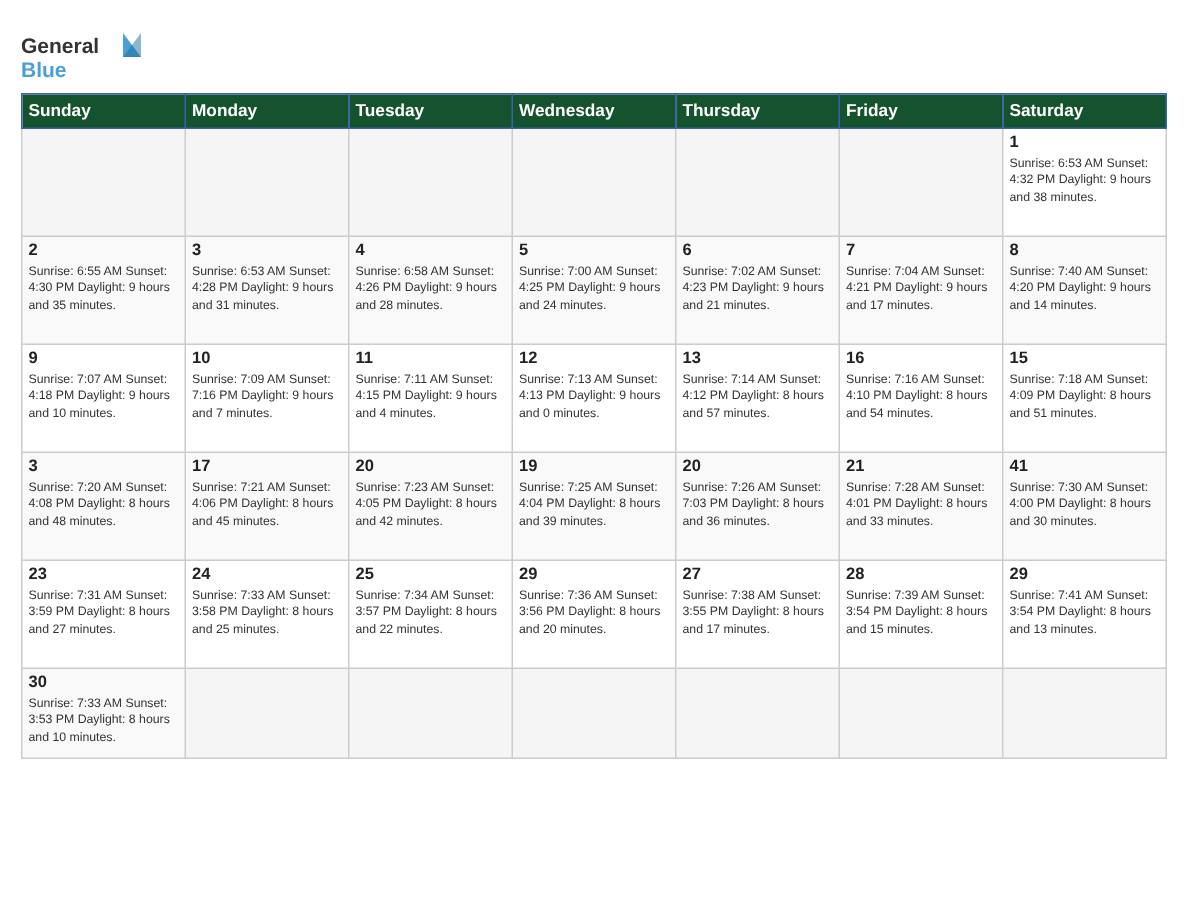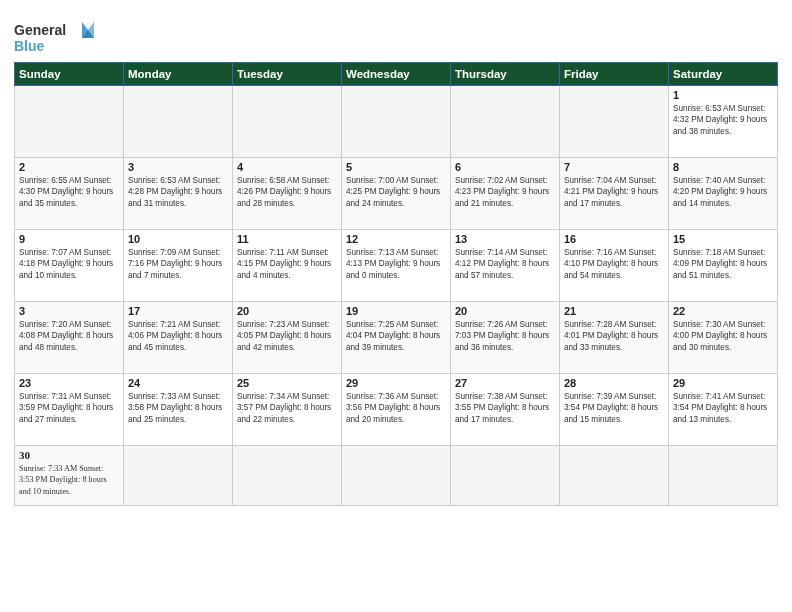--- a/index.html
+++ b/index.html
@@ -62,21 +62,20 @@
       font-size: 8.8px;
       color: #333;
       background: #fff;
       height: 72px;
     }
     .calendar td.empty {
       background: #f5f5f5;
     }
     .calendar td.last-row {
       height: 60px;
-      font-family: Liberation Serif, serif;
     }
     .day-num {
       font-size: 11px;
       font-weight: bold;
       color: #222;
       display: block;
       margin-bottom: 2px;
     }
     .day-info {
       font-size: 8.2px;
@@ -252,21 +251,21 @@
 Sunset: 7:03 PM
 Daylight: 8 hours and 36 minutes.</div>
           </td>
           <td>
             <span class="day-num">21</span>
             <div class="day-info">Sunrise: 7:28 AM
 Sunset: 4:01 PM
 Daylight: 8 hours and 33 minutes.</div>
           </td>
           <td>
-            <span class="day-num">22</span>
+            <span class="day-num">41</span>
             <div class="day-info">Sunrise: 7:30 AM
 Sunset: 4:00 PM
 Daylight: 8 hours and 30 minutes.</div>
           </td>
         </tr>
         <tr>
           <td>
             <span class="day-num">23</span>
             <div class="day-info">Sunrise: 7:31 AM
 Sunset: 3:59 PM

